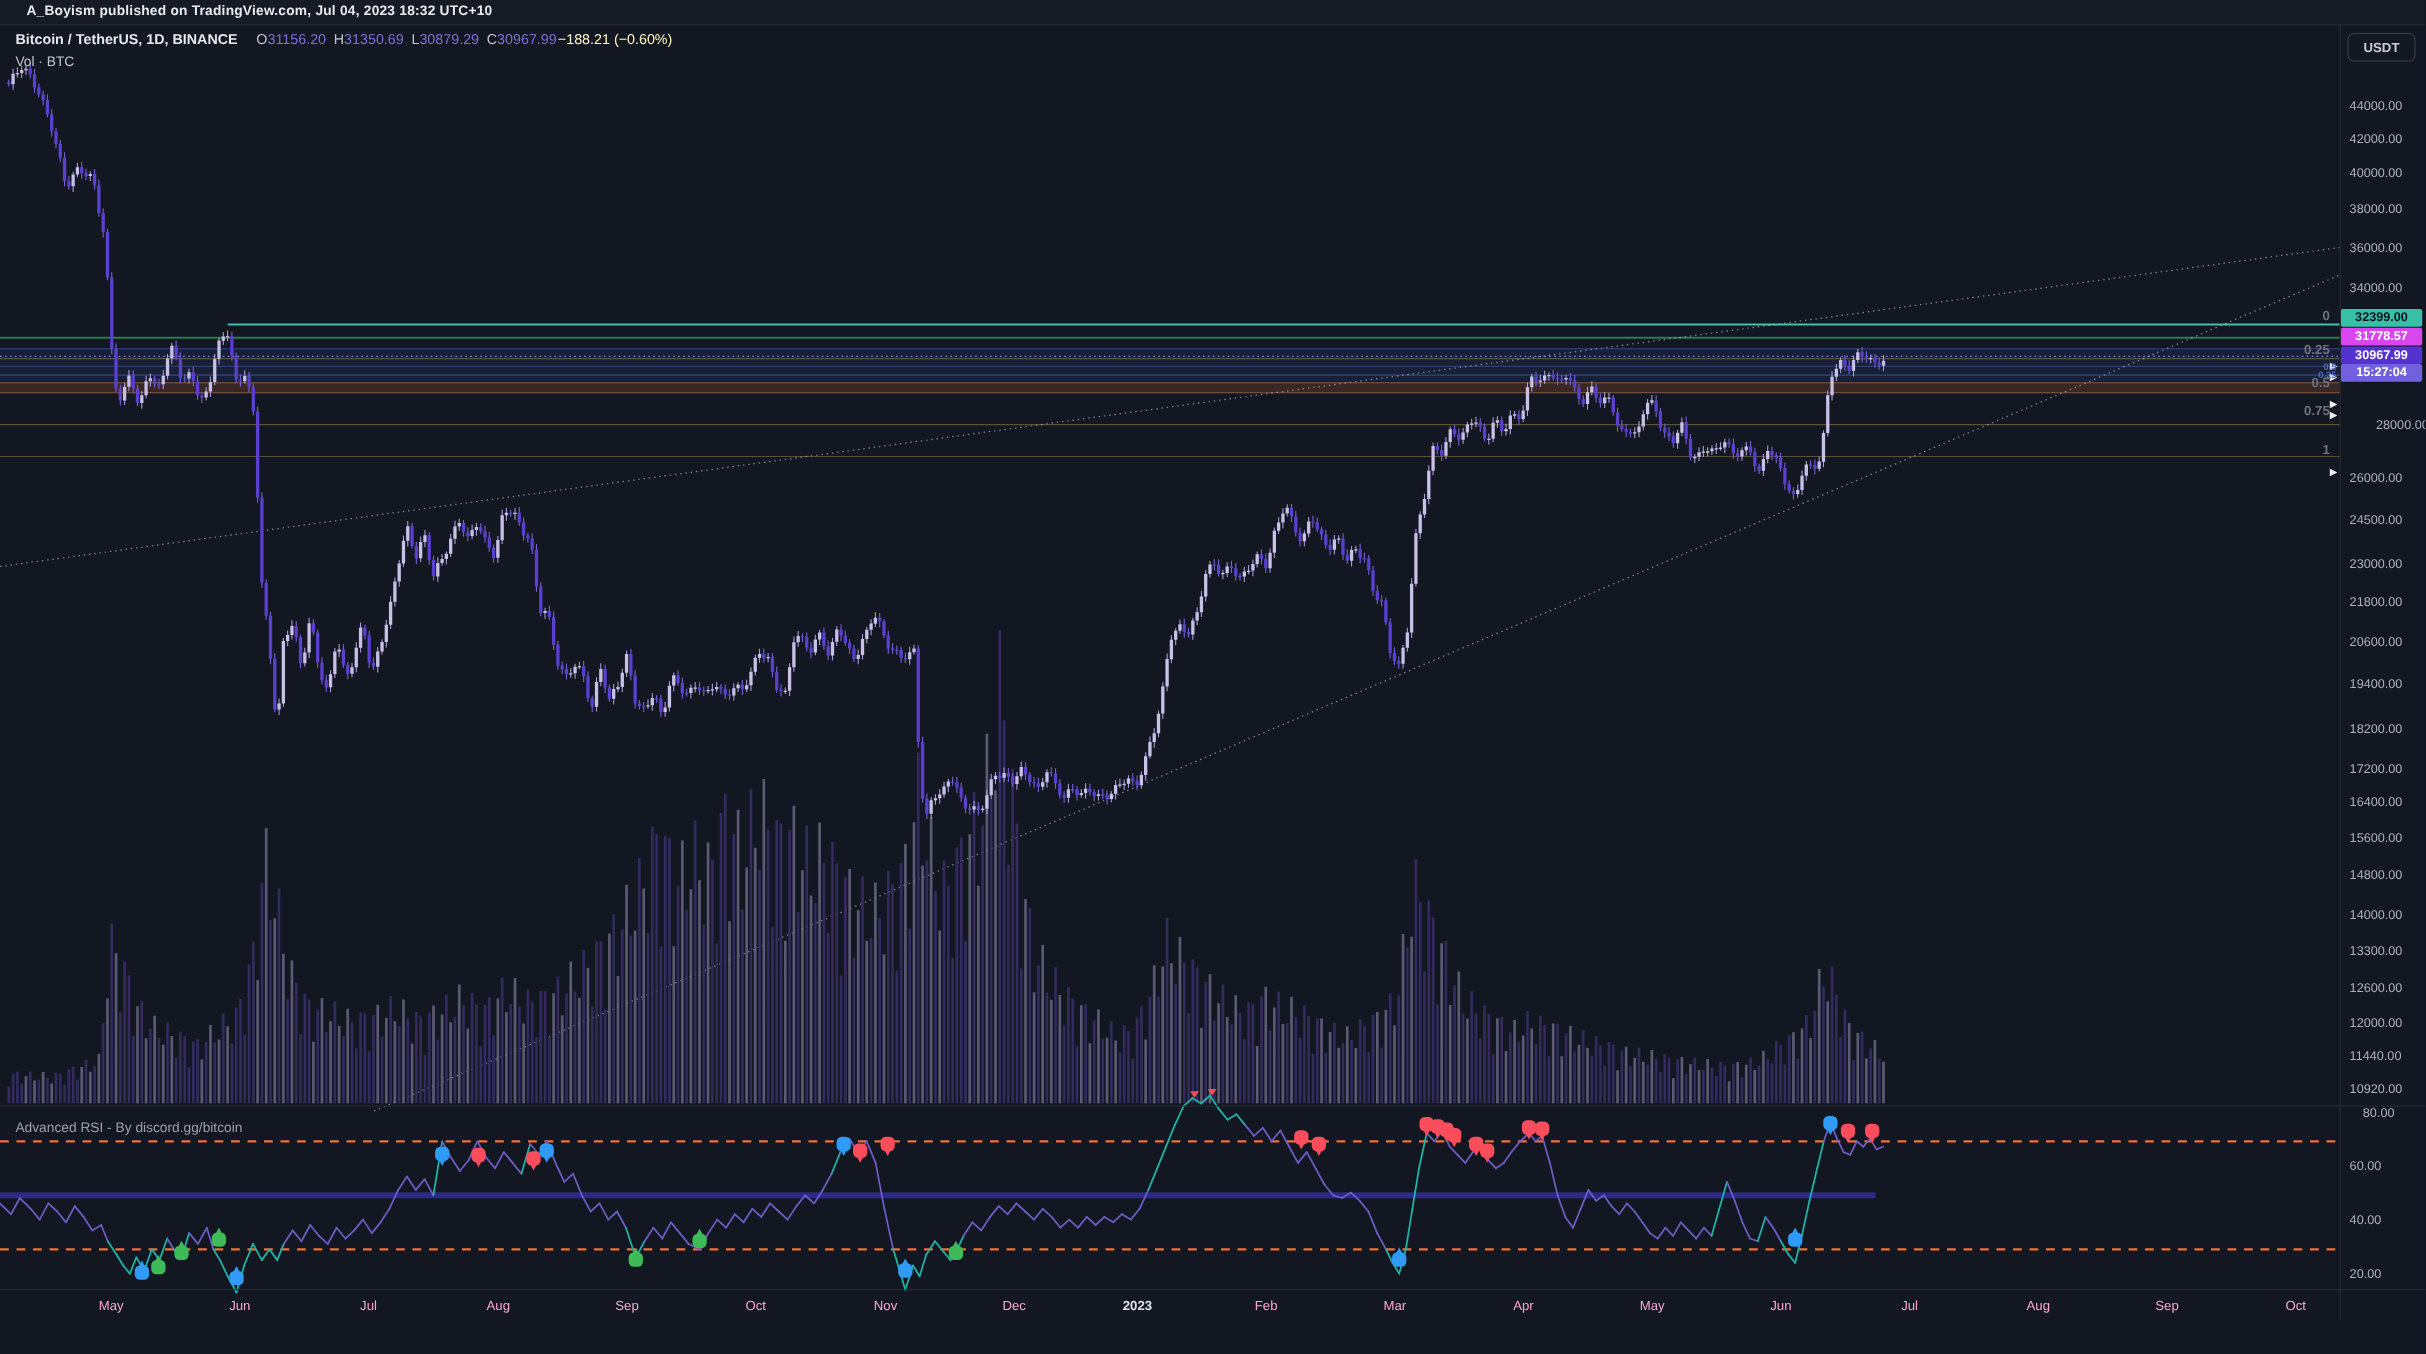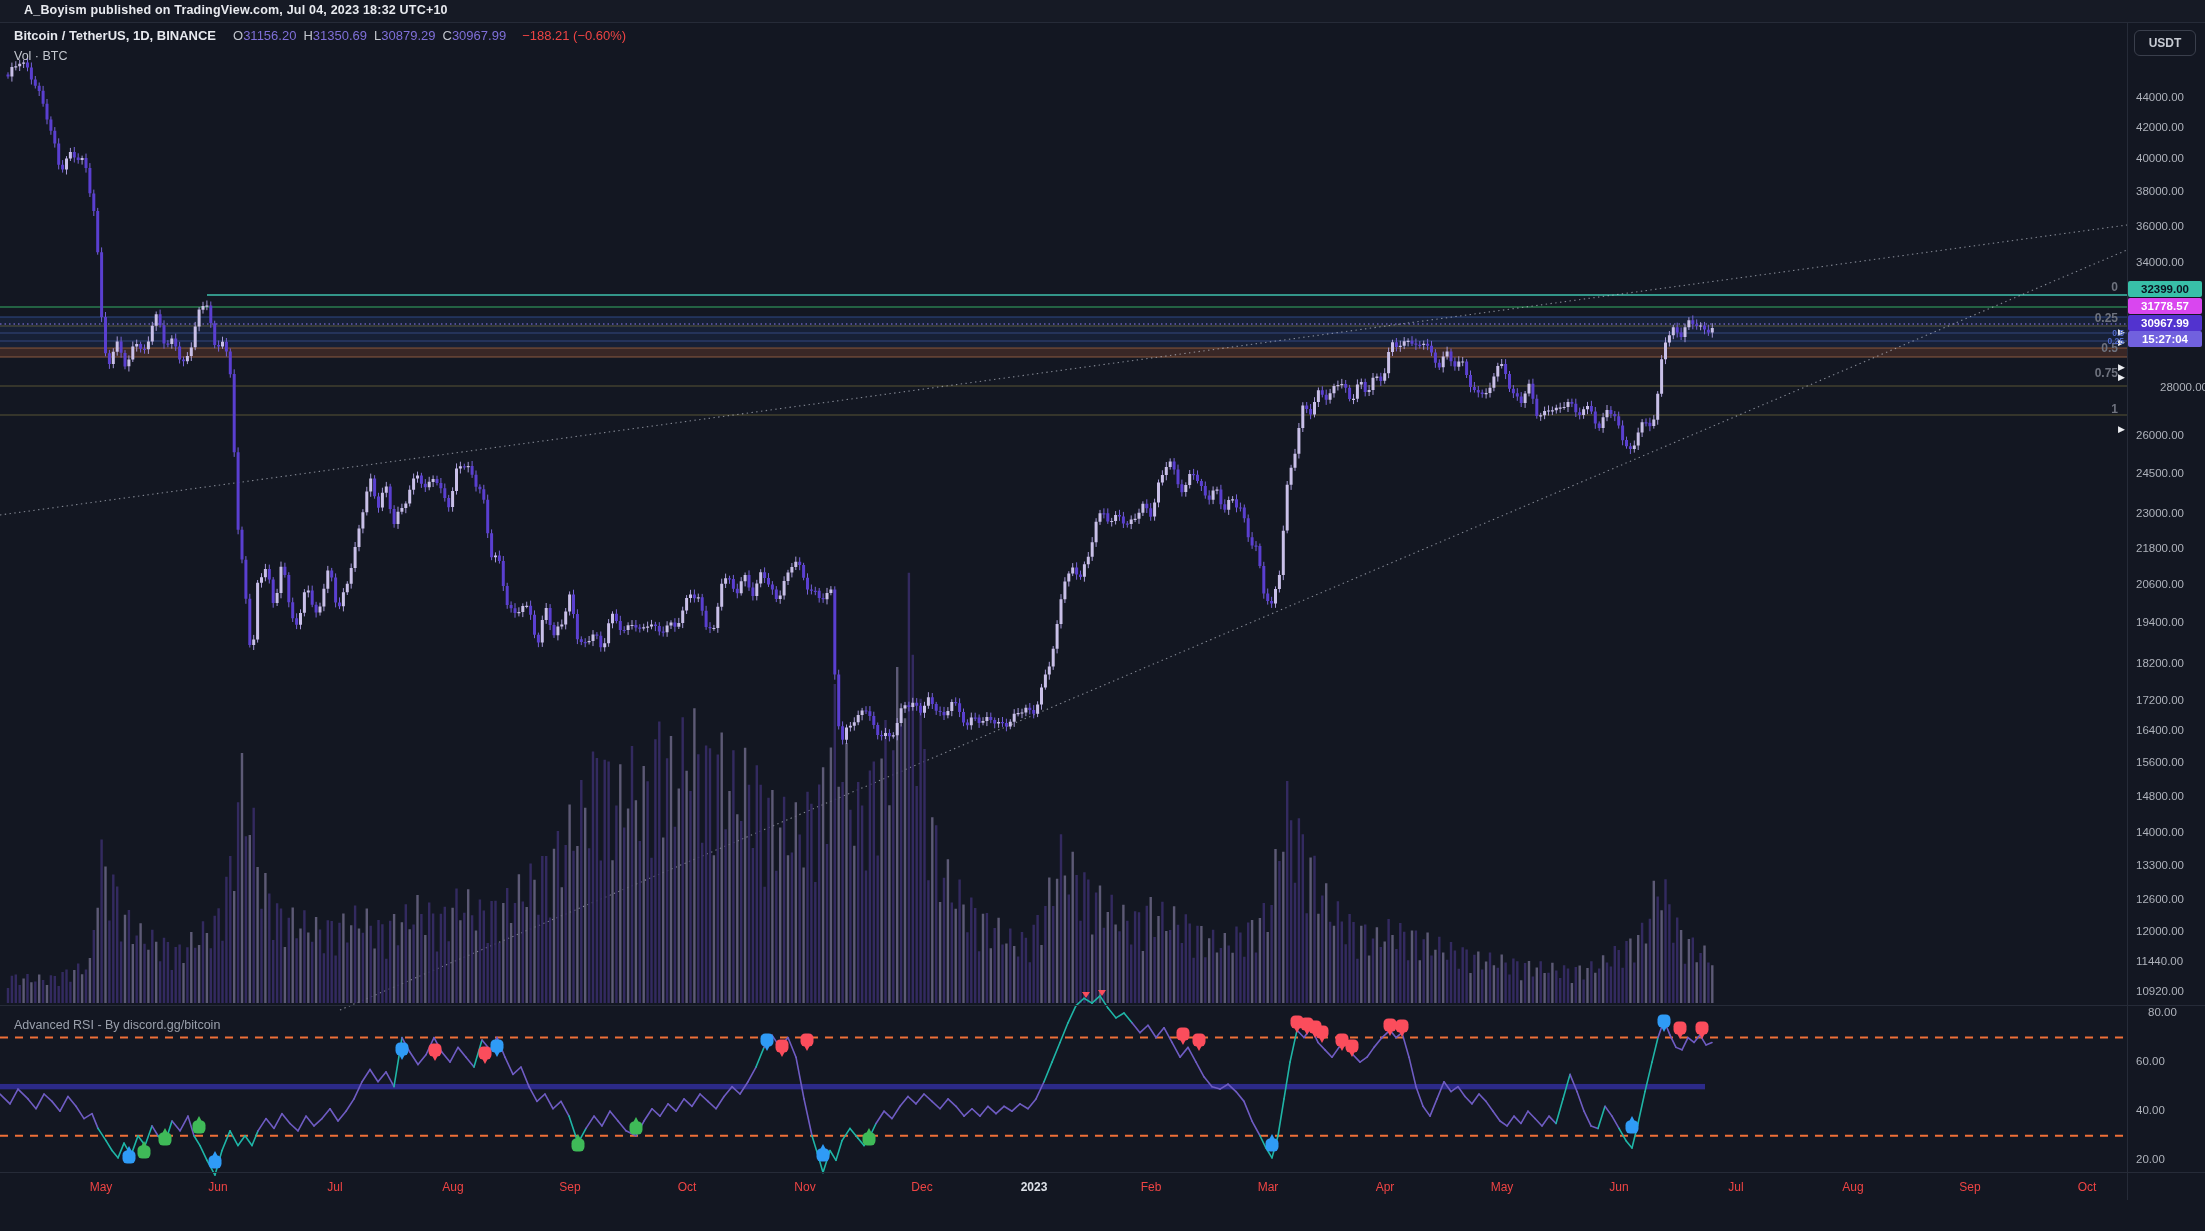--- a/index.html
+++ b/index.html
@@ -6,33 +6,33 @@
   html,body { background:#131722; }
   body { font-family:"Liberation Sans", sans-serif; }
   #root { position:relative; width:2205px; height:1231px; background:#131722; overflow:hidden; }
   .abs { position:absolute; }
   #topbar { left:0; top:0; width:2205px; height:22px; background:#161a25; }
   #topbar .txt { position:absolute; left:24px; top:3px; font-size:12.5px; font-weight:bold; color:#e8eaef; letter-spacing:.2px; }
   #legend { left:14px; top:28px; font-size:13px; color:#c7cbd3; white-space:nowrap; }
   #legend .title { color:#e6e8ee; font-weight:600; margin-right:10px; }
   #legend .lab { color:#c0c4cc; margin-left:7px; }
   #legend .val { color:#7f6fd8; }
-  #legend .chg { color:#ef4444; margin-left:16px; }
+  #legend .chg { color:#fef9c3; margin-left:1px; }
   #vol-row { left:14px; top:49px; font-size:12.5px; color:#c3c7cf; }
   #chart-svg { left:0; top:0; }
   .price-label { position:absolute; left:2136px; font-size:11.5px; color:#aeb2bb; }
   .rsi-scale-label { position:absolute; left:2136px; font-size:11.5px; color:#aeb2bb; }
   .fib-label { position:absolute; right:87px; font-size:12px; font-weight:bold; color:#6e727e; }
   .fib-blue-label { position:absolute; right:81px; font-size:8.5px; font-weight:bold; color:#5068c8; }
   .scale-arrow { position:absolute; font-size:9px; color:#eceef2; }
   .tag { position:absolute; left:2128px; width:74px; height:16px; font-size:11.5px; font-weight:bold;
          display:flex; align-items:center; justify-content:center; border-radius:2px; }
   #usdt-btn { left:2134px; top:30px; width:62px; height:26px; border:1px solid #3a3f4c; border-radius:6px;
               color:#c7cbd3; font-size:12px; font-weight:bold; display:flex; align-items:center; justify-content:center; background:transparent; }
-  .time-label { position:absolute; top:1180px; transform:translateX(-50%); font-size:12px; color:#ef4444; }
+  .time-label { position:absolute; top:1180px; transform:translateX(-50%); font-size:12px; color:#f9a8d4; }
   .time-label.year { color:#dde1e8; font-weight:bold; }
   #rsi-title { left:14px; top:1018px; font-size:12.5px; color:#9aa0ac; }
   #footer { left:0; top:1200px; width:2205px; height:31px; background:#1b202b; border-top:1px solid #262b36; }
   #footer .brand { position:absolute; left:50px; top:6px; font-size:15px; font-weight:bold; color:#cfd3dc; letter-spacing:.2px; }
   #footer svg { position:absolute; left:22px; top:6px; }
   .sep { position:absolute; background:#262b38; }
 </style>
 </head>
 <body>
 

